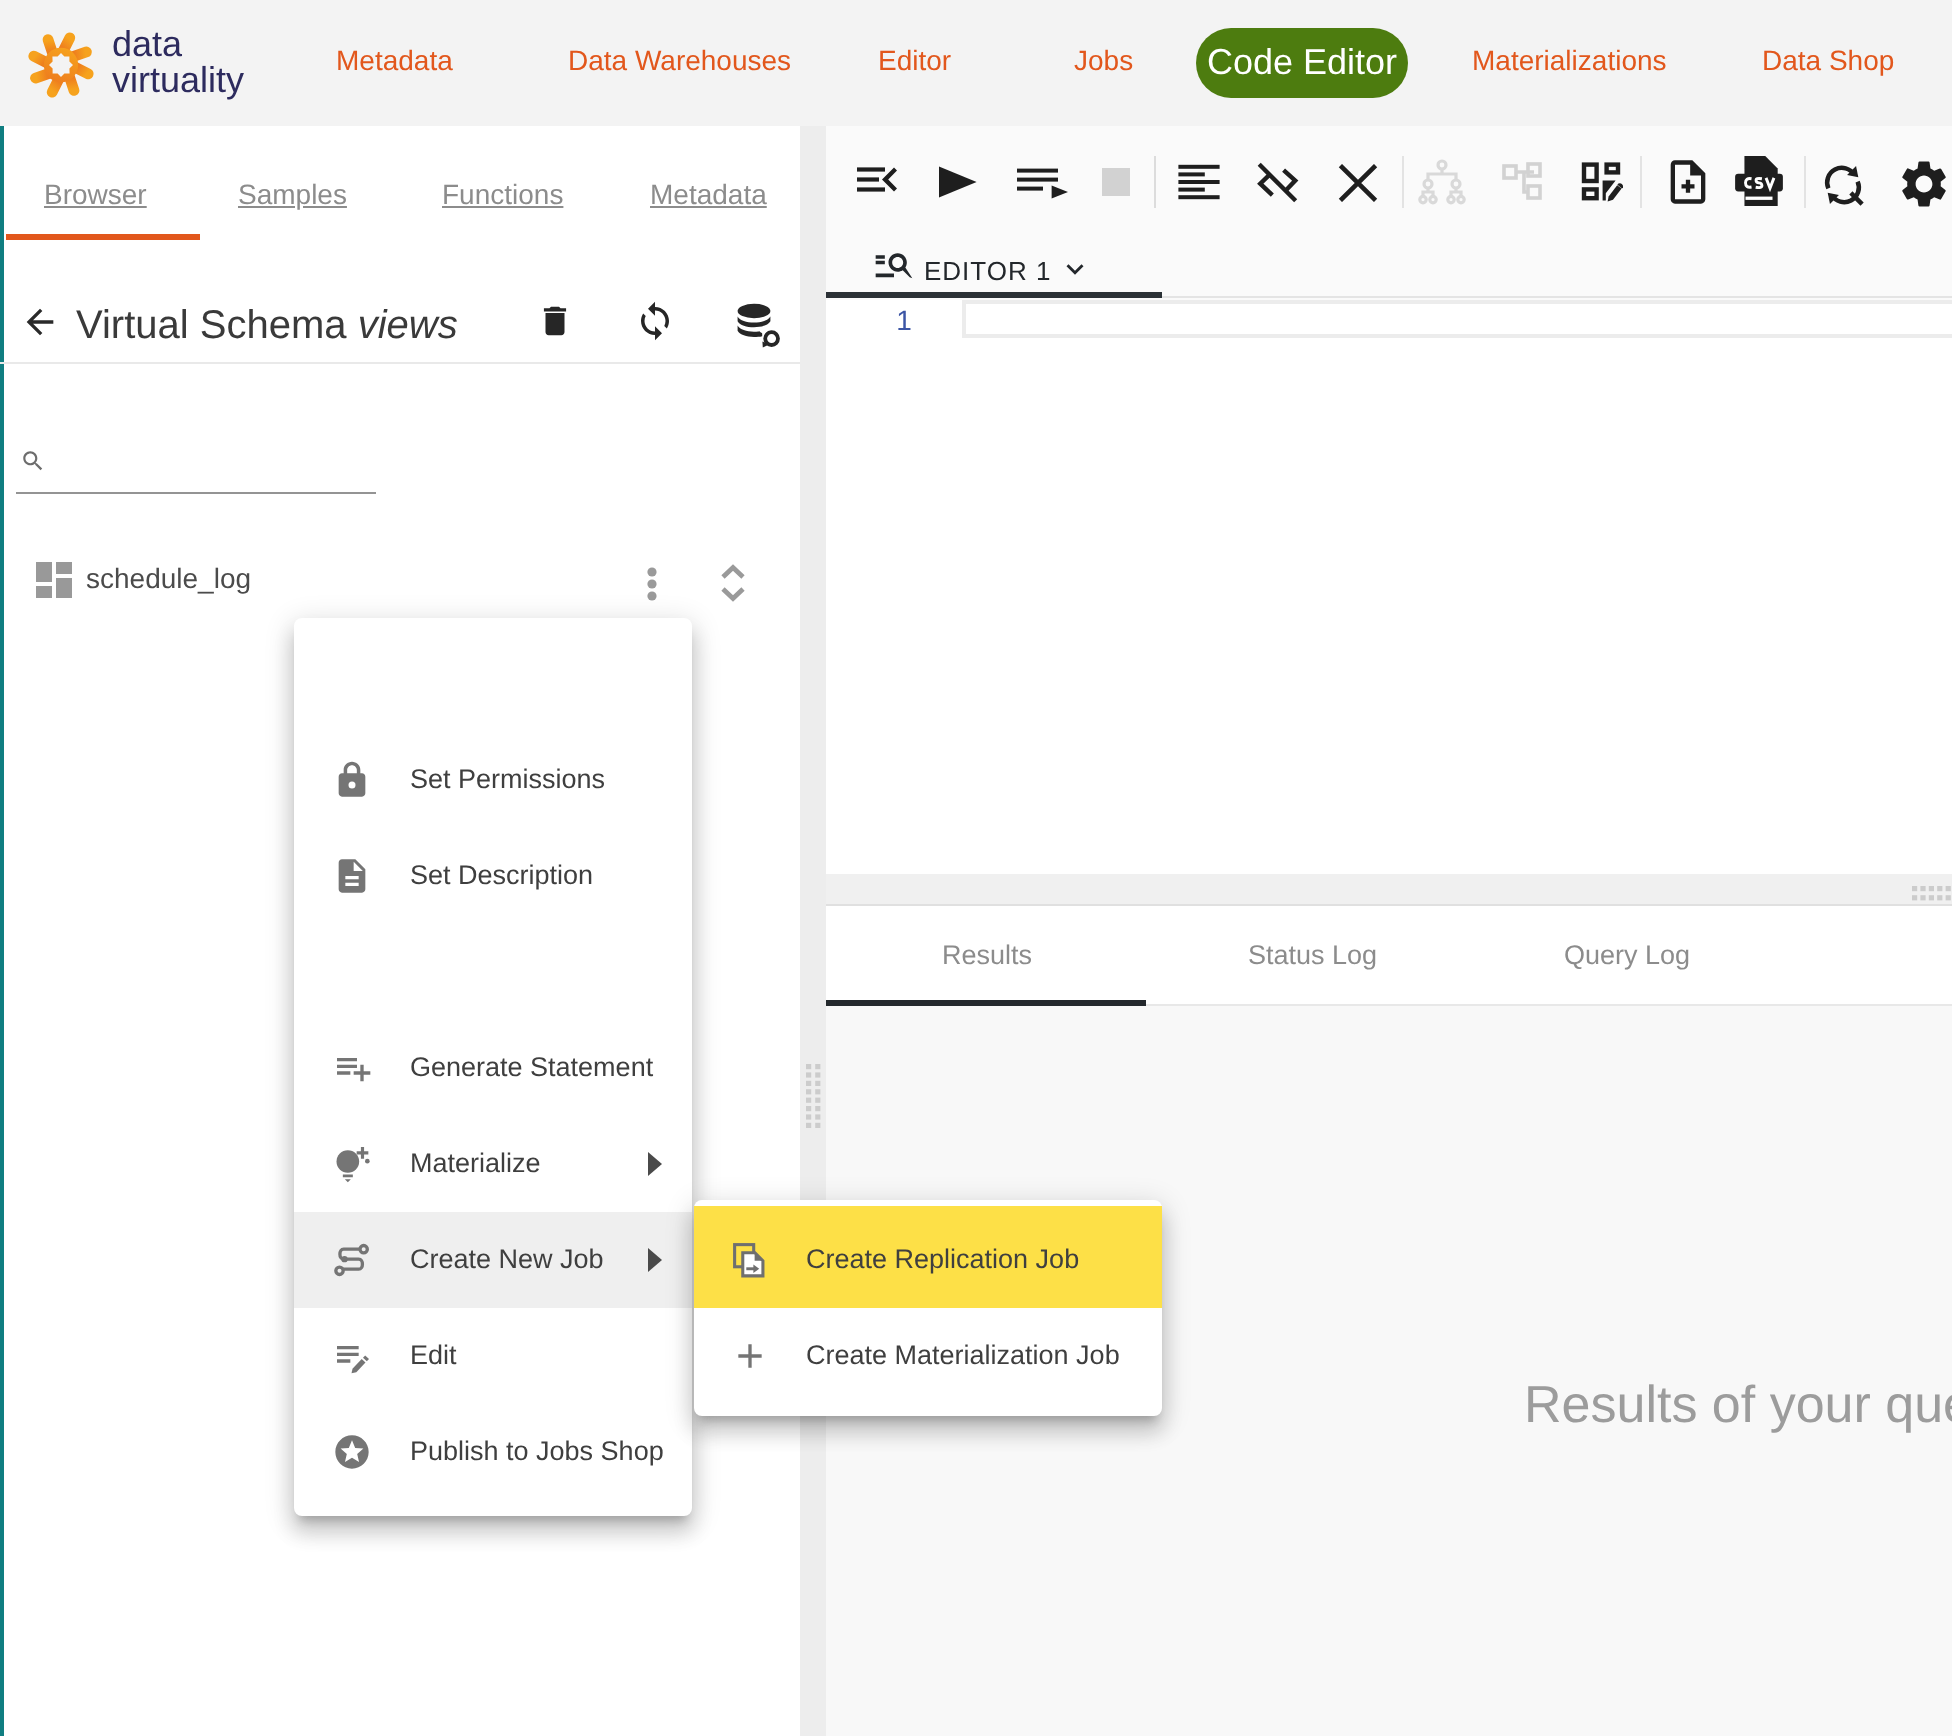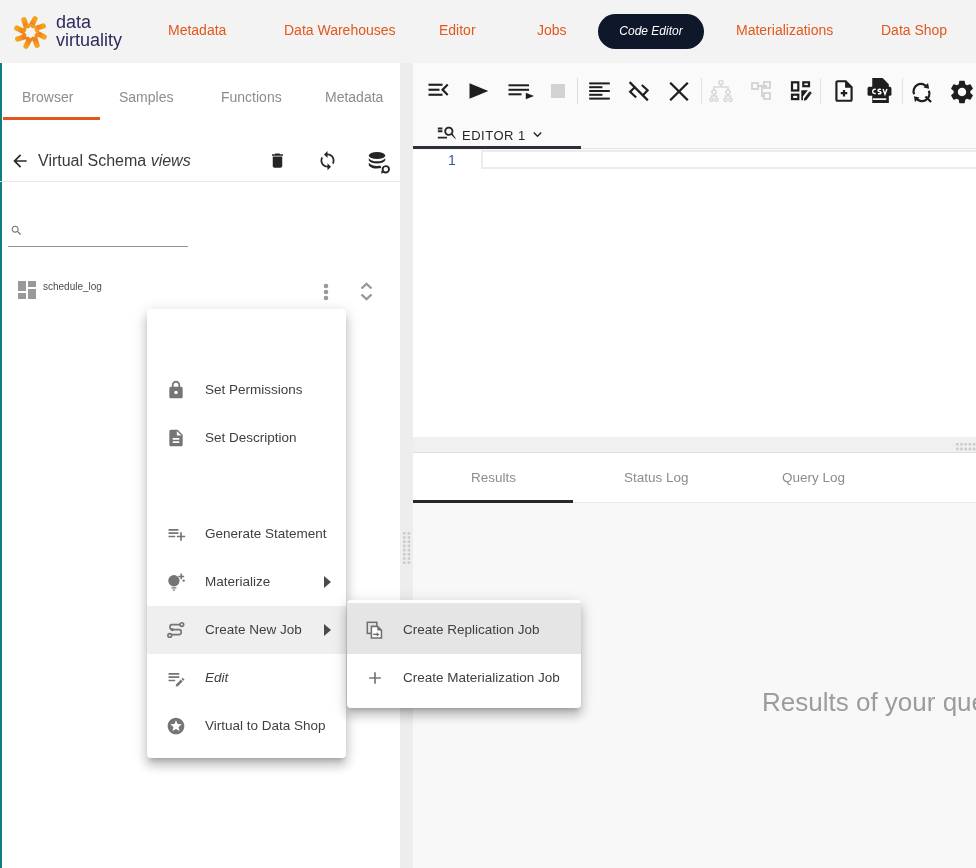--- a/index.html
+++ b/index.html
@@ -4,34 +4,34 @@
 <style>
   * { margin:0; padding:0; box-sizing:border-box; }
   html,body { width:976px; height:868px; overflow:hidden; background:#fff;
     font-family:"Liberation Sans", sans-serif; }
   .abs { position:absolute; }
   #page { position:relative; width:784px; height:868px; }
 
   
   #navbar { position:absolute; left:0; top:0; width:976px; height:63px; background:#f3f3f3; }
   .navlink { position:absolute; top:22px; font-size:14px; color:#e2571c; white-space:nowrap; }
-  #pill { position:absolute; left:598px; top:14px; width:106px; height:35px; background:#0f172a;
-    border-radius:17.5px; color:#fff; font-size:12px; text-align:center; line-height:34px;font-style:italic; }
+  #pill { position:absolute; left:598px; top:14px; width:106px; height:35px; background:#4d7c0f;
+    border-radius:17.5px; color:#fff; font-size:18px; text-align:center; line-height:34px; }
 
   
   #teal { position:absolute; left:0; top:63px; width:2px; height:805px; background:#107e81; }
 
   
   #leftpanel { position:absolute; left:0; top:63px; width:400px; height:805px; background:#fff; }
-  .ltab { position:absolute; top:89px; font-size:14px; color:#8c8c8c; }
+  .ltab { position:absolute; top:89px; font-size:14px; color:#8c8c8c;text-decoration:underline; }
   #browser-underline { position:absolute; left:3px; top:117px; width:97px; height:3px; background:#e2571c; }
   #vsheader { position:absolute; left:0; top:140px; width:400px; height:42px; border-bottom:1px solid #e9e9e9; }
-  #vstitle { position:absolute; left:38px; top:152px; font-size:16px; color:#3a3a3a; }
+  #vstitle { position:absolute; left:38px; top:152px; font-size:20px; color:#3a3a3a; }
   #search-underline { position:absolute; left:8px; top:246px; width:180px; height:1px; background:#949494; }
-  #schedtext { position:absolute; left:43px; top:281px; font-size:10px; color:#4b4b4b; }
+  #schedtext { position:absolute; left:43px; top:281px; font-size:14px; color:#4b4b4b; }
 
   
   #vdivider { position:absolute; left:400px; top:63px; width:13px; height:805px; background:#ededed; }
 
   
   #rightpanel { position:absolute; left:413px; top:63px; width:563px; height:805px; background:#fafafa; }
   #editorarea { position:absolute; left:413px; top:150px; width:563px; height:287px; background:#fff; }
   #edittab-line { position:absolute; left:413px; top:146px; width:168px; height:3px; background:#2b3136; }
   #tabstrip-border { position:absolute; left:581px; top:148px; width:395px; height:1px; background:#e4e4e4; }
   #editor-label { position:absolute; left:462px; top:128px; font-size:13px; letter-spacing:0.5px; color:#23272b; }
@@ -58,21 +58,21 @@
   .mrow.hl { background:#efefef; }
   .mlabel { position:absolute; left:58px; top:16px; font-size:13.5px; color:#3f3f3f; white-space:nowrap; }
   .micon { position:absolute; left:19px; top:14px; width:20px; height:20px; }
   .marrow { position:absolute; left:177px; top:18px; width:0; height:0;
     border-left:7px solid #4a4a4a; border-top:6px solid transparent; border-bottom:6px solid transparent; }
 
   
   #submenu { position:absolute; left:347px; top:600px; width:234px; height:108px; background:#fff;
     border-radius:4px; box-shadow:0 5px 5px -3px rgba(0,0,0,.2), 0 8px 10px 1px rgba(0,0,0,.14), 0 3px 14px 2px rgba(0,0,0,.12); }
   .srow { position:absolute; left:0; width:234px; height:48px; }
-  .srow.hl { background:#e5e5e5;text-decoration:underline; }
+  .srow.hl { background:#fde047;text-decoration:underline; }
   .slabel { position:absolute; left:56px; top:16px; font-size:13.5px; color:#3f3f3f; white-space:nowrap; }
   .sicon { position:absolute; left:18px; top:14px; width:20px; height:20px; }
 </style>
 </head>
 <body>
 <div id="page">
 
   <div id="navbar">
     <svg class="abs" style="left:12px; top:11px;" width="124" height="42" viewBox="0 0 124 42">
       <defs>
@@ -336,33 +336,33 @@
     <div class="mrow hl" style="top:297px;">
       <svg class="micon" viewBox="0 0 24 24" fill="none" stroke="#757575" stroke-width="2">
         <circle cx="19" cy="5.5" r="2.2"></circle>
         <circle cx="4.5" cy="18.5" r="2.2"></circle>
         <path d="M16.8 5.5 H7 C4 5.5 4 11.5 7 11.5 H16 C19 11.5 19 17.5 16 17.5 H6.7"></path>
         <circle cx="7.5" cy="11.5" r="1.9" fill="#757575" stroke="none"></circle>
       </svg>
       <span class="mlabel">Create New Job</span>
         <span class="marrow"></span>
       </div>
-    <div class="mrow" style="top:345px;font-style:italic;">
+    <div class="mrow" style="top:345px;">
       <svg class="micon" viewBox="0 0 24 24" fill="#757575">
         <path d="M3 6h13v2H3zM3 10h13v2H3zM3 14h8v2H3z"></path>
         <path d="M12.3 19.6 l5.5-5.8 2.3 2.1 -5.5 5.8 -2.9 .7 Z"></path>
         <path d="M18.6 13.1 l1.3-1.4 2.3 2.1 -1.3 1.4 Z"></path>
       </svg>
       <span class="mlabel">Edit</span>
       </div>
     <div class="mrow" style="top:393px;">
       <svg class="micon" viewBox="0 0 24 24" fill="#757575">
         <path d="M11.99 2C6.47 2 2 6.48 2 12s4.47 10 9.99 10C17.52 22 22 17.52 22 12S17.52 2 11.99 2zm4.24 16L12 15.45 7.77 18l1.12-4.81-3.73-3.23 4.92-.42L12 5l1.92 4.53 4.92.42-3.73 3.23L16.23 18z"></path>
       </svg>
-      <span class="mlabel">Virtual to Data Shop</span>
+      <span class="mlabel">Publish to Jobs Shop</span>
       </div>
   </div>
 
   <div id="submenu">
     <div class="srow hl" style="top:3px; height:51px;">
       <svg class="sicon" style="top:17px;" viewBox="0 0 26 26" fill="none" stroke="#6f6f6f" stroke-width="2">
         <rect x="3" y="3" width="12.4" height="14.4"></rect>
         <path d="M8.3 8.3 H16.2 L21.4 13.5 V23.3 H8.3 Z" fill="#fff"></path>
         <path d="M16 8.6 L20.9 13.5 H16 Z" fill="#6f6f6f" stroke="none"></path>
         <path d="M10.6 18.7 H15.8" stroke-width="1.9"></path>

